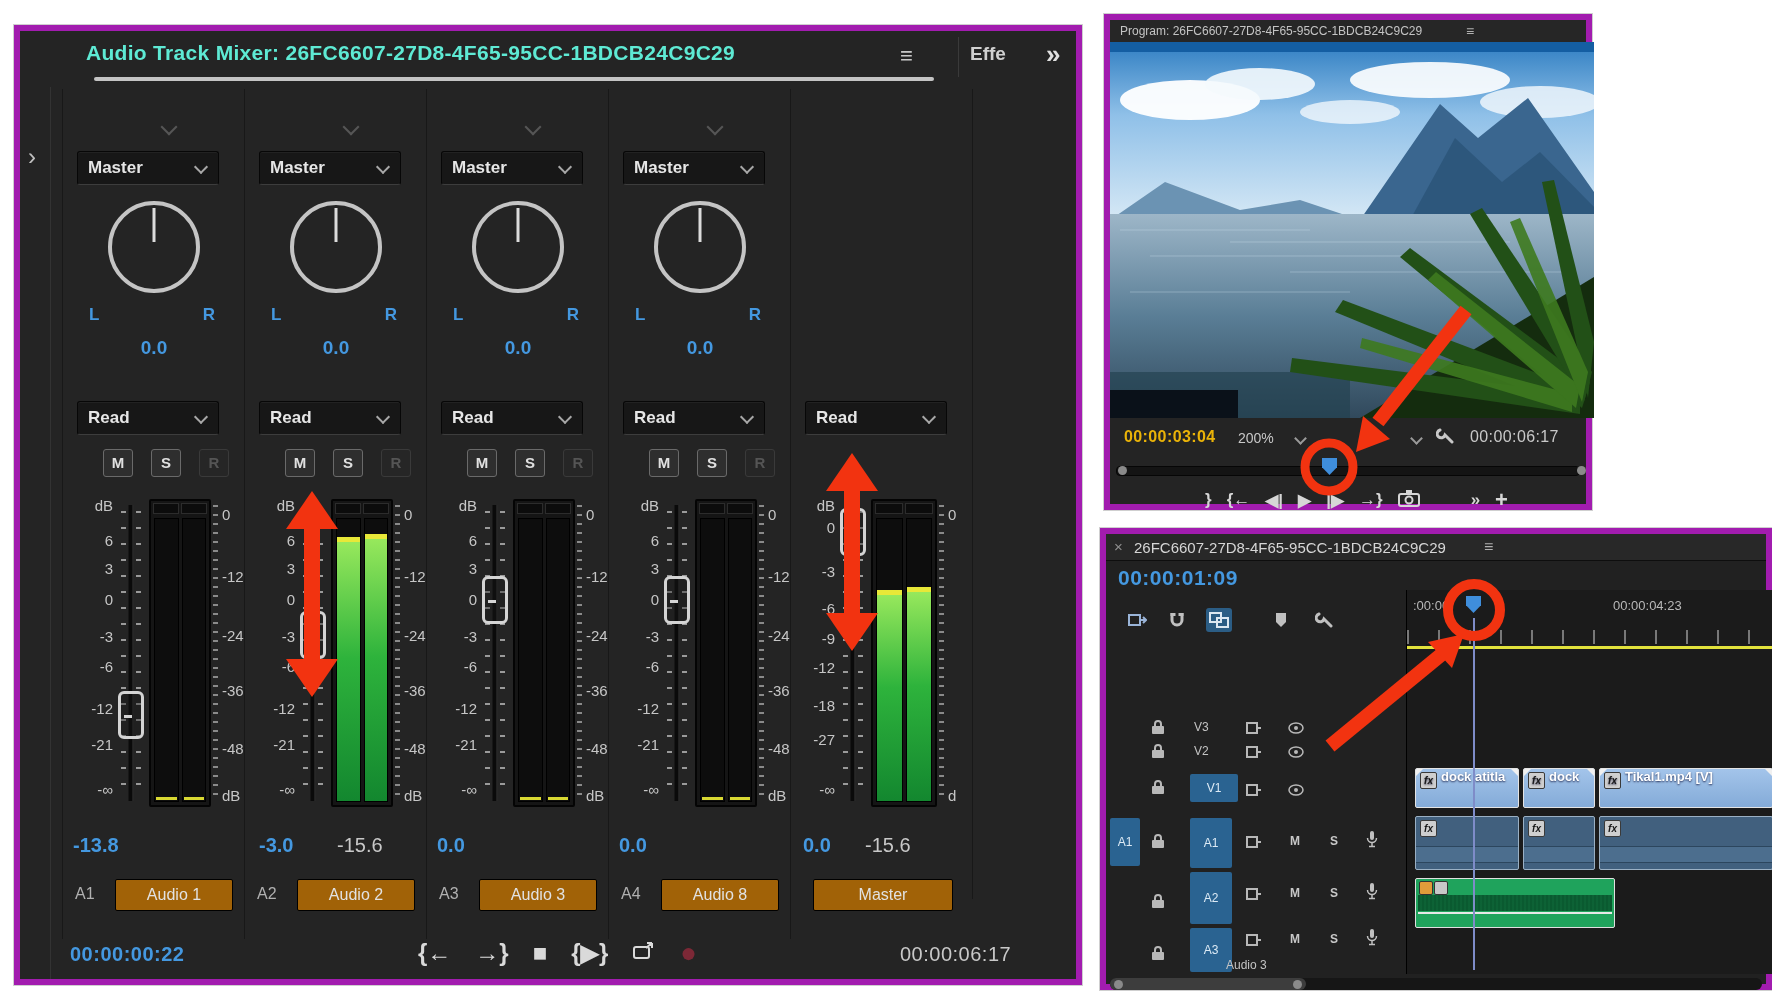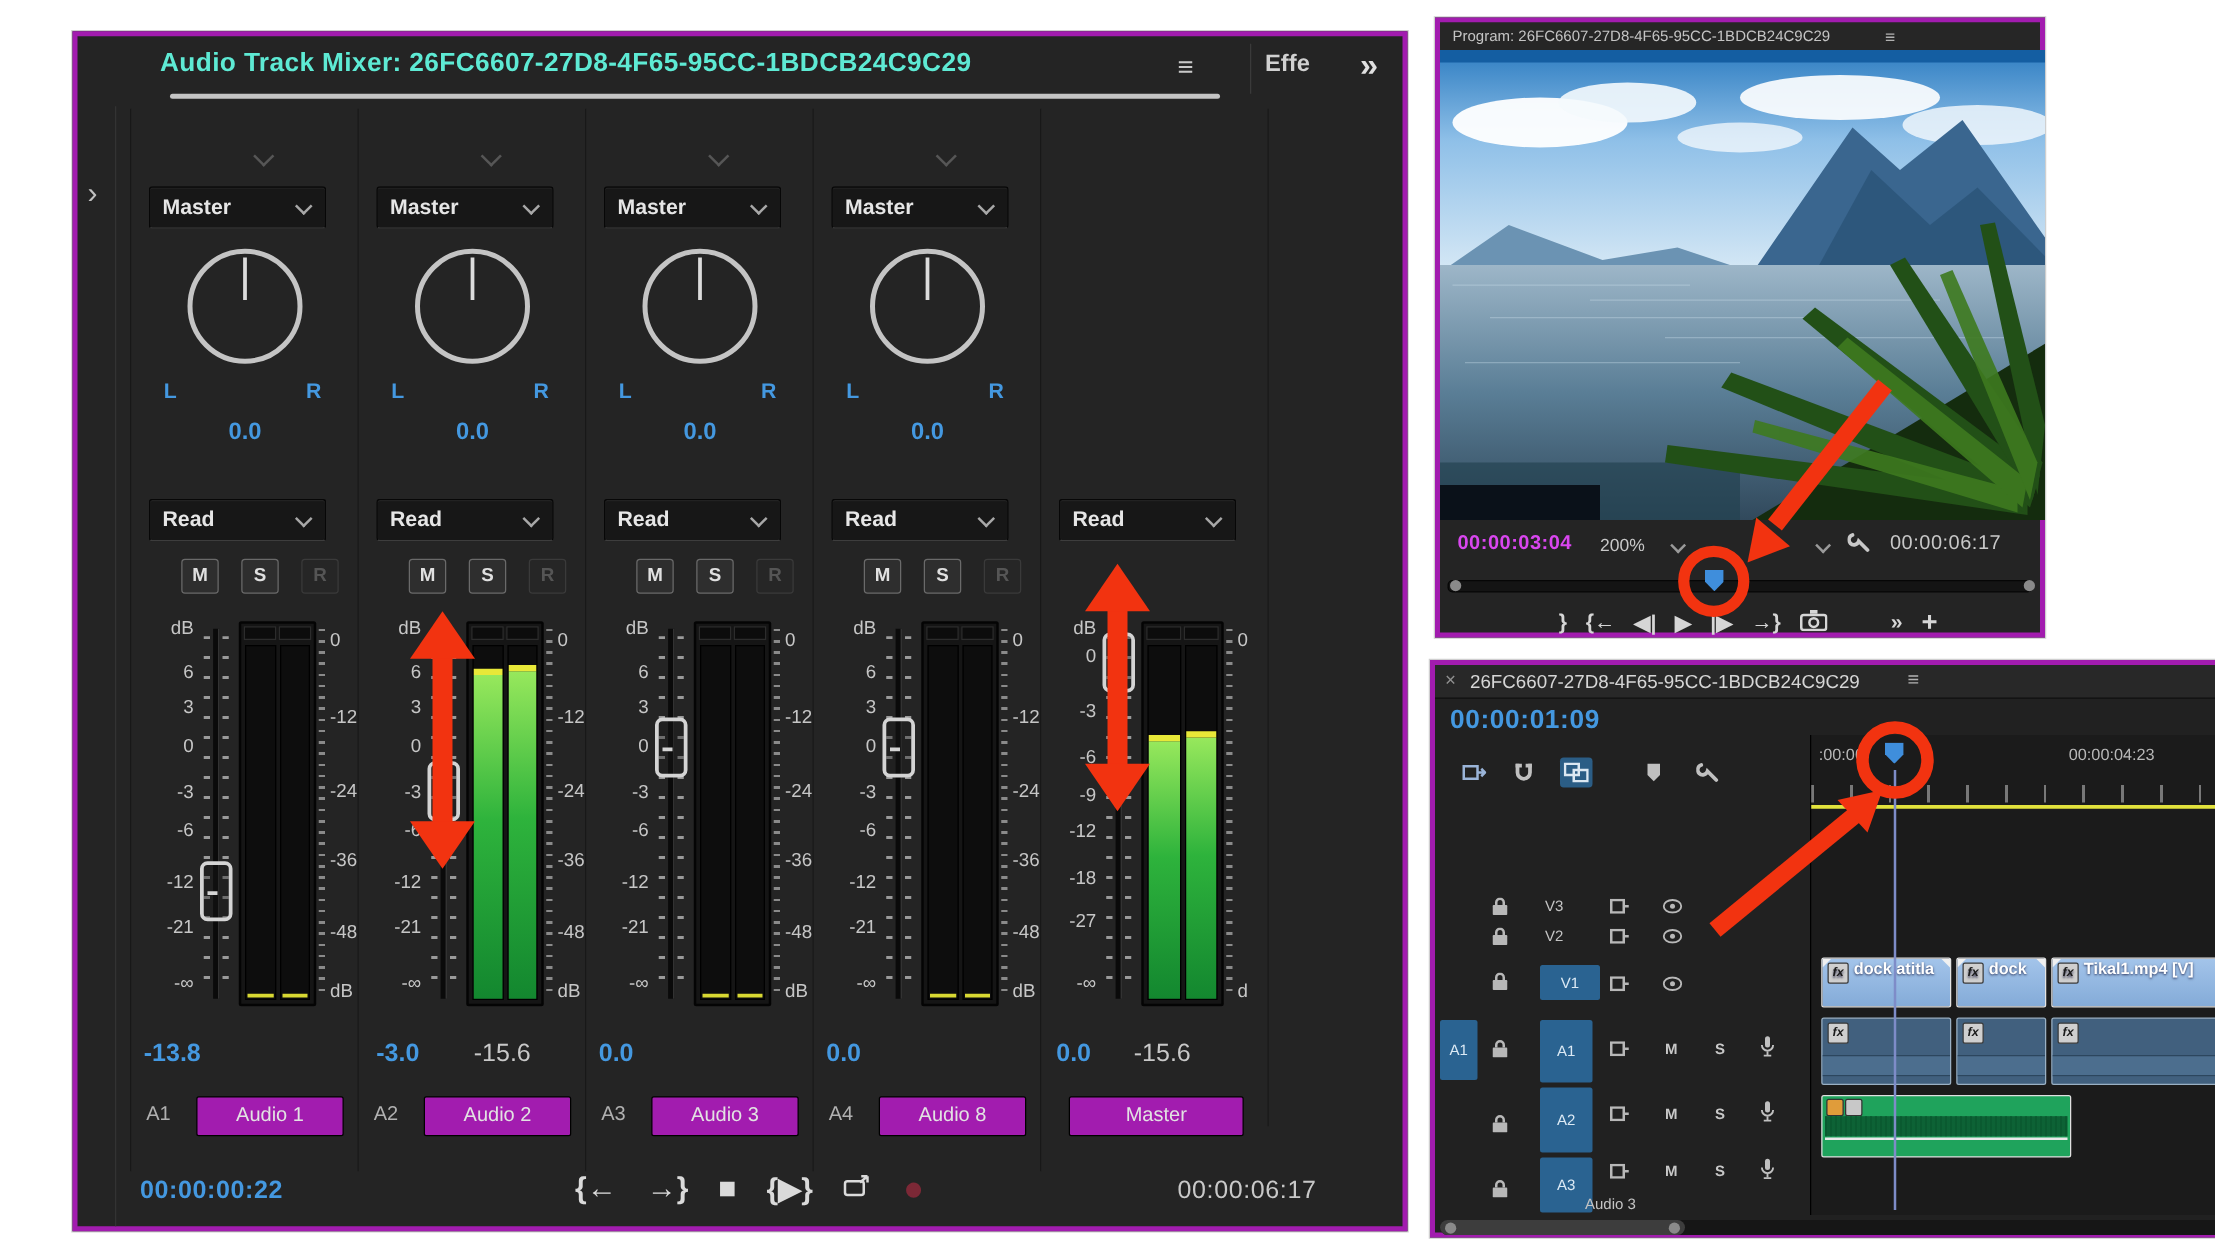--- a/index.html
+++ b/index.html
@@ -1,18 +1,18 @@
 <!DOCTYPE html>
 <html><head>
 <meta charset="utf-8">
 <style>
   html,body{margin:0;padding:0;background:#fff;font-family:"Liberation Sans",sans-serif;}
   .page{position:relative;width:1772px;height:997px;background:#fff;overflow:hidden;}
   .a{position:absolute;}
-  .panel{position:absolute;background:#242424;border:4px solid #a21caf;box-sizing:border-box;box-shadow:0 0 0 1px #cfcfcf;margin-left:44px;}
+  .panel{position:absolute;background:#242424;border:6px solid #a21caf;box-sizing:border-box;box-shadow:0 0 0 1px #cfcfcf;}
   .anno{position:absolute;inset:0;pointer-events:none;z-index:60;}
 
   
   #mixer{left:14px;top:25px;width:1068px;height:960px;}
   .mx-title{position:absolute;left:66px;top:10px;font-size:21px;font-weight:bold;color:#5eead4;letter-spacing:.3px;white-space:nowrap;}
   .mx-menu{position:absolute;left:880px;top:12px;font-size:22px;color:#c8c8c8;}
   .mx-underline{position:absolute;left:74px;top:46px;width:840px;height:4px;background:#c4c4c4;border-radius:2px;}
   .mx-tabdiv{position:absolute;left:938px;top:6px;width:1px;height:40px;background:#3a3a3a;}
   .mx-efftab{position:absolute;left:950px;top:12px;font-size:19px;color:#d0d0d0;font-weight:bold;}
   .mx-over{position:absolute;left:1026px;top:8px;font-size:26px;color:#e0e0e0;font-weight:bold;}
@@ -49,40 +49,40 @@
   .fill{position:absolute;left:0;right:0;bottom:0;background:linear-gradient(to top,#13872f,#2eb33c 55%,#97e85c);}
   .fill::before{content:"";position:absolute;top:-5px;left:0;right:0;height:5px;background:#e8e838;}
   .peakline{position:absolute;left:1px;right:1px;bottom:1px;height:3px;background:#d8d832;}
   .mscale{position:absolute;left:150px;top:0;bottom:4px;width:32px;}
   .mscale::before{content:"";position:absolute;left:0;top:2%;bottom:2%;width:5px;background:repeating-linear-gradient(to bottom,#8a8a8a 0 2px,transparent 2px 9px);}
   .ms{position:absolute;left:9px;transform:translateY(-50%);color:#c6c6c6;font-size:15px;white-space:nowrap;}
   .ms0{top:5%}.ms1{top:25%}.ms2{top:44%}.ms3{top:62%}.ms4{top:81%}.ms5{top:96%}
   .vblue{position:absolute;color:#4498e0;font-size:20px;font-weight:bold;}
   .vgray{position:absolute;color:#c8c8c8;font-size:20px;}
   .tid{position:absolute;color:#b0b0b0;font-size:16px;}
-  .namebox{position:absolute;height:30px;background:#a21caf;border:1px solid #000;border-radius:2px;color:#e2e2e2;font-size:16px;text-align:center;line-height:30px;}
+  .namebox{position:absolute;height:30px;background:#a16207;border:1px solid #000;border-radius:2px;color:#e2e2e2;font-size:16px;text-align:center;line-height:30px;}
   .master .fscale{left:0;width:46px}
   .master .ftrack{left:52px}
   .master .meterbox{left:80px;width:62px}
   .master .mscale{left:148px}
   .mx-transport{position:absolute;left:0;right:0;top:898px;height:56px;}
   .tc-blue{color:#4498e0;font-size:20px;font-weight:bold;letter-spacing:.5px;}
   .tc-gray{color:#c8c8c8;font-size:20px;letter-spacing:.5px;}
   .ticons{position:absolute;left:398px;top:8px;display:flex;gap:24px;align-items:center;}
   .ticon{color:#dadada;font-size:24px;font-weight:bold;white-space:nowrap;}
   .rec{color:#7c2836;font-size:28px;}
 
   
   #program{left:1104px;top:14px;width:488px;height:496px;}
   .pg-head{position:absolute;left:0;top:0;right:0;height:22px;background:#262626;border-bottom:1px solid #101010;}
   .pg-title{position:absolute;left:10px;top:4px;font-size:12px;color:#c4c4c4;white-space:nowrap;}
   .pg-menu{position:absolute;left:356px;top:3px;font-size:14px;color:#b0b0b0;}
   .pg-video{position:absolute;left:0;top:22px;width:484px;height:376px;background:#000;}
   .pg-ctrl{position:absolute;left:0;top:402px;right:0;height:34px;}
-  .pg-tc{position:absolute;font-size:16px;font-weight:bold;color:#d946ef;letter-spacing:.4px;}
+  .pg-tc{position:absolute;font-size:16px;font-weight:bold;color:#eab308;letter-spacing:.4px;}
   .pg-tc2{position:absolute;font-size:16px;color:#c8c8c8;letter-spacing:.4px;}
   .pg-zoom{position:absolute;font-size:14px;color:#c8c8c8;}
   .schev{position:absolute;width:7px;height:7px;border-right:2px solid #9a9a9a;border-bottom:2px solid #9a9a9a;transform:rotate(45deg);}
   .pg-scrub{position:absolute;left:6px;right:6px;top:446px;height:8px;background:#141414;border-radius:4px;border:1px solid #060606;}
   .dotcap{position:absolute;width:9px;height:9px;border-radius:50%;background:#8a8a8a;}
   .pg-trans{position:absolute;left:95px;top:467px;display:flex;gap:15px;align-items:center;}
   .pg-ticon{color:#d6d6d6;font-size:17px;font-weight:bold;white-space:nowrap;}
   .ph{position:absolute;width:15px;height:17px;background:#3f8edc;clip-path:polygon(0 0,100% 0,100% 55%,50% 100%,0 55%);z-index:55;}
 
   

